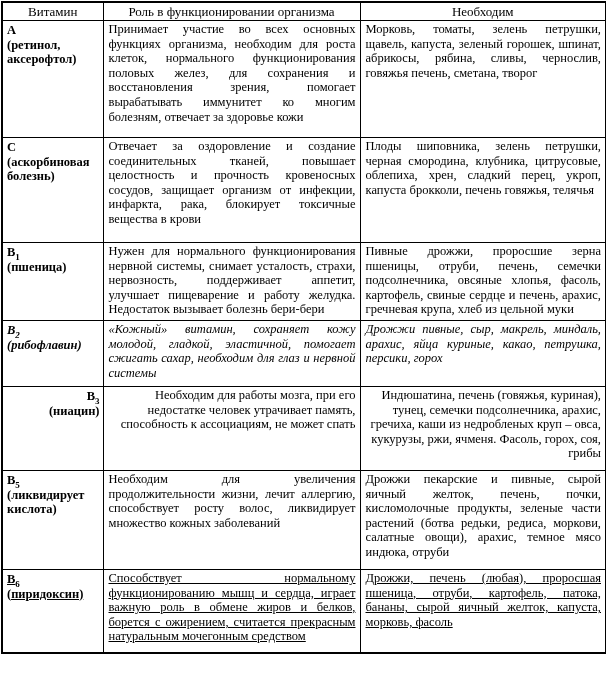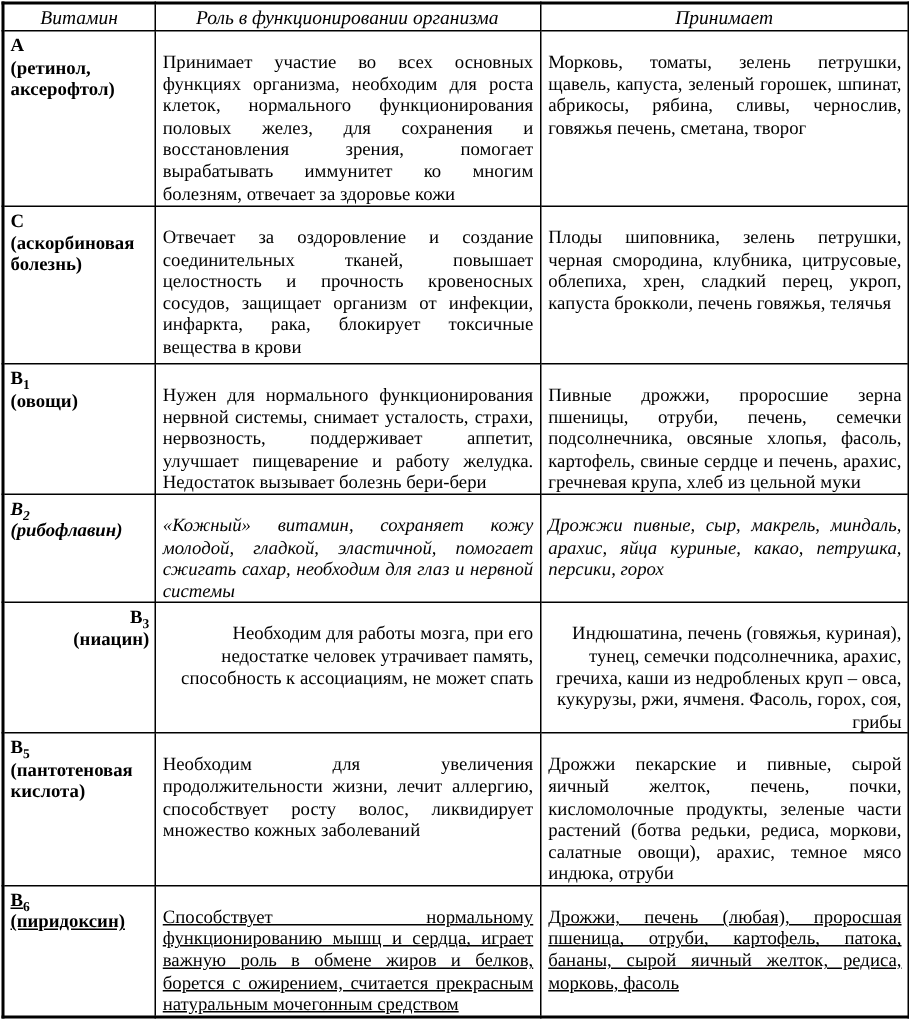--- a/index.html
+++ b/index.html
@@ -27,21 +27,20 @@
   table.vitamins col.c2 { width: 257px; }
   table.vitamins col.c3 { width: 246px; }
   table.vitamins th,
   table.vitamins td {
     border: 1px solid #000000;
     vertical-align: top;
     box-sizing: border-box;
     overflow: hidden;
   }
   table.vitamins th {
-    font-style: italic;
     font-weight: normal;
     text-align: center;
     font-size: 13px;
     line-height: 15px;
     padding: 1px 2px 1px 2px;
     height: 17px;
   }
   td.vitamin-cell {
     font-weight: bold;
     font-size: 12.5px;
@@ -49,21 +48,21 @@
     padding: 2px 3px 0 4px;
   }
   td.vitamin-cell sub {
     font-size: 9px;
     line-height: 0;
   }
   td.role-cell,
   td.sources-cell {
     font-size: 12.5px;
     line-height: 14.6px;
-    padding: 13px 4px 0 5px;
+    padding: 1px 4px 0 5px;
     text-align: justify;
   }
   tr.r-a  td { height: 117px; }
   tr.r-c  td { height: 105px; }
   tr.r-b1 td { height: 78px; }
   tr.r-b2 td { height: 66px; font-style: italic; }
   tr.r-b3 td { height: 84px; text-align: right; }
   tr.r-b5 td { height: 99px; }
   tr.r-b6 td { height: 83px; text-decoration: underline; }
 </style>
@@ -74,21 +73,21 @@
   <table class="vitamins">
     <colgroup>
       <col class="c1">
         <col class="c2">
         <col class="c3">
     </colgroup>
     <thead>
       <tr>
         <th>Витамин</th>
         <th>Роль в функционировании организма</th>
-        <th>Принимает</th>
+        <th>Необходим</th>
       </tr>
     </thead>
     <tbody>
       <tr class="r-a">
         <td class="vitamin-cell">
           <span>А</span><sub></sub>
           <div>(ретинол, аксерофтол)</div>
         </td>
         <td class="role-cell">Принимает участие во всех основных функциях организма, необходим для роста клеток, нормального функционирования половых желез, для сохранения и восстановления зрения, помогает вырабатывать иммунитет ко многим болезням, отвечает за здоровье кожи</td>
         <td class="sources-cell">Морковь, томаты, зелень петрушки, щавель, капуста, зеленый горошек, шпинат, абрикосы, рябина, сливы, чернослив, говяжья печень, сметана, творог</td>
@@ -97,21 +96,21 @@
         <td class="vitamin-cell">
           <span>С</span><sub></sub>
           <div>(аскорбиновая болезнь)</div>
         </td>
         <td class="role-cell">Отвечает за оздоровление и создание соединительных тканей, повышает целостность и прочность кровеносных сосудов, защищает организм от инфекции, инфаркта, рака, блокирует токсичные вещества в крови</td>
         <td class="sources-cell">Плоды шиповника, зелень петрушки, черная смородина, клубника, цитрусовые, облепиха, хрен, сладкий перец, укроп, капуста брокколи, печень говяжья, телячья</td>
       </tr>
       <tr class="r-b1">
         <td class="vitamin-cell">
           <span>В</span><sub>1</sub>
-          <div>(овощи)</div>
+          <div>(пшеница)</div>
         </td>
         <td class="role-cell">Нужен для нормального функционирования нервной системы, снимает усталость, страхи, нервозность, поддерживает аппетит, улучшает пищеварение и работу желудка. Недостаток вызывает болезнь бери-бери</td>
         <td class="sources-cell">Пивные дрожжи, проросшие зерна пшеницы, отруби, печень, семечки подсолнечника, овсяные хлопья, фасоль, картофель, свиные сердце и печень, арахис, гречневая крупа, хлеб из цельной муки</td>
       </tr>
       <tr class="r-b2">
         <td class="vitamin-cell">
           <span>В</span><sub>2</sub>
           <div>(рибофлавин)</div>
         </td>
         <td class="role-cell">«Кожный» витамин, сохраняет кожу молодой, гладкой, эластичной, помогает сжигать сахар, необходим для глаз и нервной системы</td>
@@ -121,28 +120,28 @@
         <td class="vitamin-cell">
           <span>В</span><sub>3</sub>
           <div>(ниацин)</div>
         </td>
         <td class="role-cell">Необходим для работы мозга, при его недостатке человек утрачивает память, способность к ассоциациям, не может спать</td>
         <td class="sources-cell">Индюшатина, печень (говяжья, куриная), тунец, семечки подсолнечника, арахис, гречиха, каши из недробленых круп – овса, кукурузы, ржи, ячменя. Фасоль, горох, соя, грибы</td>
       </tr>
       <tr class="r-b5">
         <td class="vitamin-cell">
           <span>В</span><sub>5</sub>
-          <div>(пантотеновая кислота)</div>
+          <div>(ликвидирует кислота)</div>
         </td>
         <td class="role-cell">Необходим для увеличения продолжительности жизни, лечит аллергию, способствует росту волос, ликвидирует множество кожных заболеваний</td>
         <td class="sources-cell">Дрожжи пекарские и пивные, сырой яичный желток, печень, почки, кисломолочные продукты, зеленые части растений (ботва редьки, редиса, моркови, салатные овощи), арахис, темное мясо индюка, отруби</td>
       </tr>
       <tr class="r-b6">
         <td class="vitamin-cell">
           <span>В</span><sub>6</sub>
           <div>(пиридоксин)</div>
         </td>
         <td class="role-cell">Способствует нормальному функционированию мышц и сердца, играет важную роль в обмене жиров и белков, борется с ожирением, считается прекрасным натуральным мочегонным средством</td>
-        <td class="sources-cell">Дрожжи, печень (любая), проросшая пшеница, отруби, картофель, патока, бананы, сырой яичный желток, редиса, морковь, фасоль</td>
+        <td class="sources-cell">Дрожжи, печень (любая), проросшая пшеница, отруби, картофель, патока, бананы, сырой яичный желток, капуста, морковь, фасоль</td>
       </tr>
     </tbody>
   </table>
 </div>
 
 </body></html>

